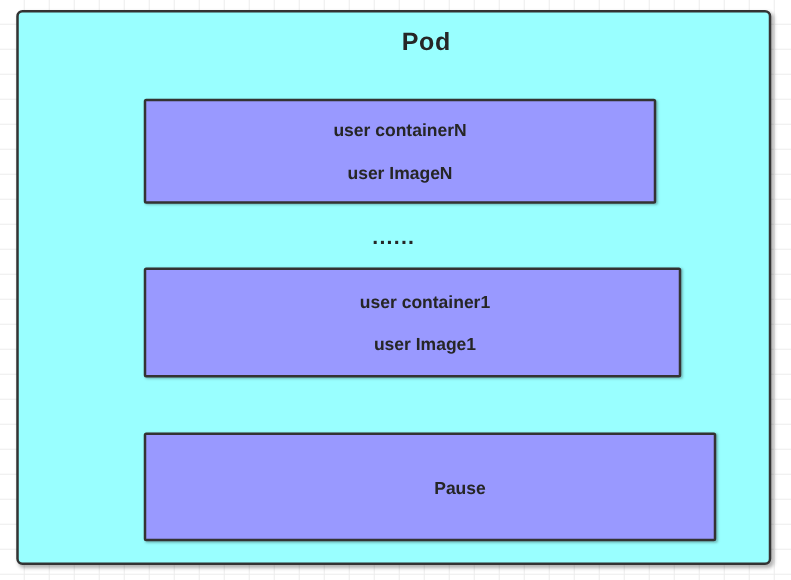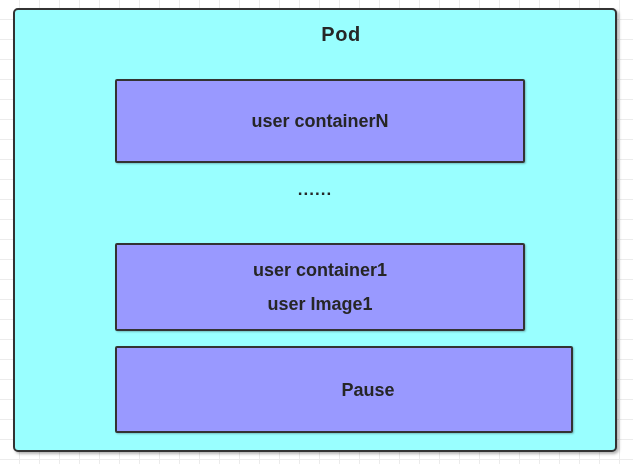--- a/index.html
+++ b/index.html
@@ -52,28 +52,28 @@
     width: 406px;
     background: #9999ff;
     border: 2px solid #333333;
     border-radius: 2px;
     box-shadow: 1px 1px 2px rgba(0,0,0,0.25);
     display: flex;
     flex-direction: column;
     justify-content: space-evenly;
     align-items: center;
     text-align: center;
-    font-size: 18px;
+    font-size: 14px;
     font-weight: bold;
     color: #262626;
   }
   .cbox .cbox-line { line-height: 20px; }
 
   .cbox-n     { top: 69px;  height: 80px; }
-  .cbox-1     { top: 233px; height: 84px; }
+  .cbox-1     { top: 204px; height: 84px; padding-left: 20px; }
   .cbox-pause { top: 336px; height: 83px; padding-left: 48px; }
 
   .dots {
     position: absolute;
     left: 0;
     top: 170px;
     width: 100%;
     text-align: center;
     font-size: 17px;
     font-weight: bold;
@@ -83,20 +83,21 @@
   }
 </style>
 </head>
 <body>
 
 <div class="pod">
   <div class="pod-title">Pod</div>
 
   <div class="cbox cbox-n">
     <div class="cbox-line">user containerN</div>
+    <div class="cbox-line">user ImageN</div>
   </div>
 
   <div class="dots">......</div>
 
   <div class="cbox cbox-1">
     <div class="cbox-line">user container1</div>
     <div class="cbox-line">user Image1</div>
   </div>
 
   <div class="cbox cbox-pause">

